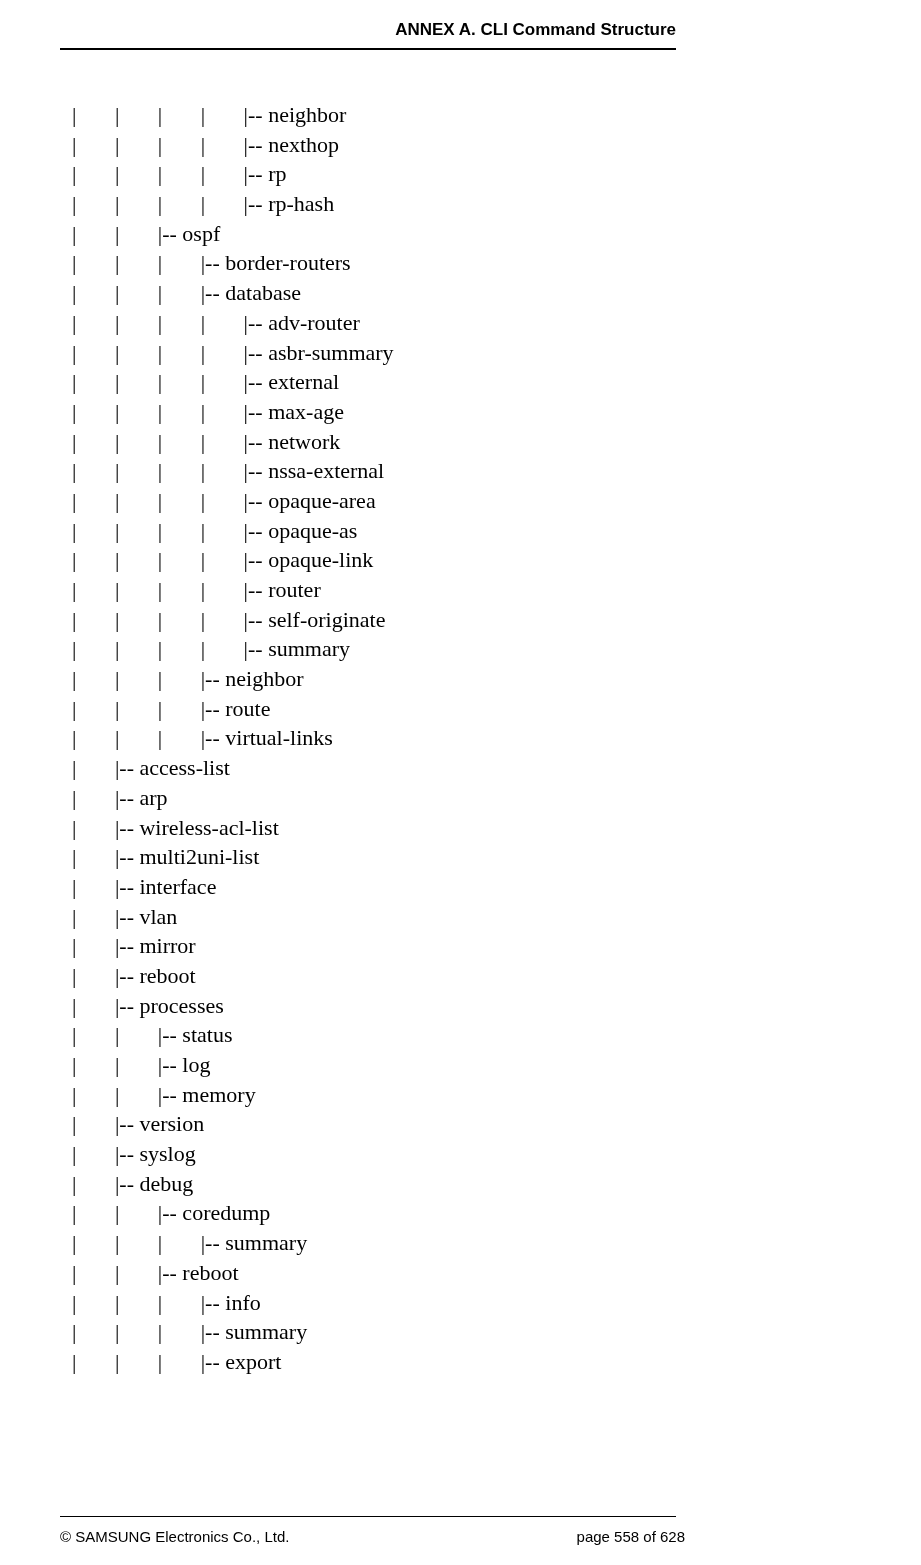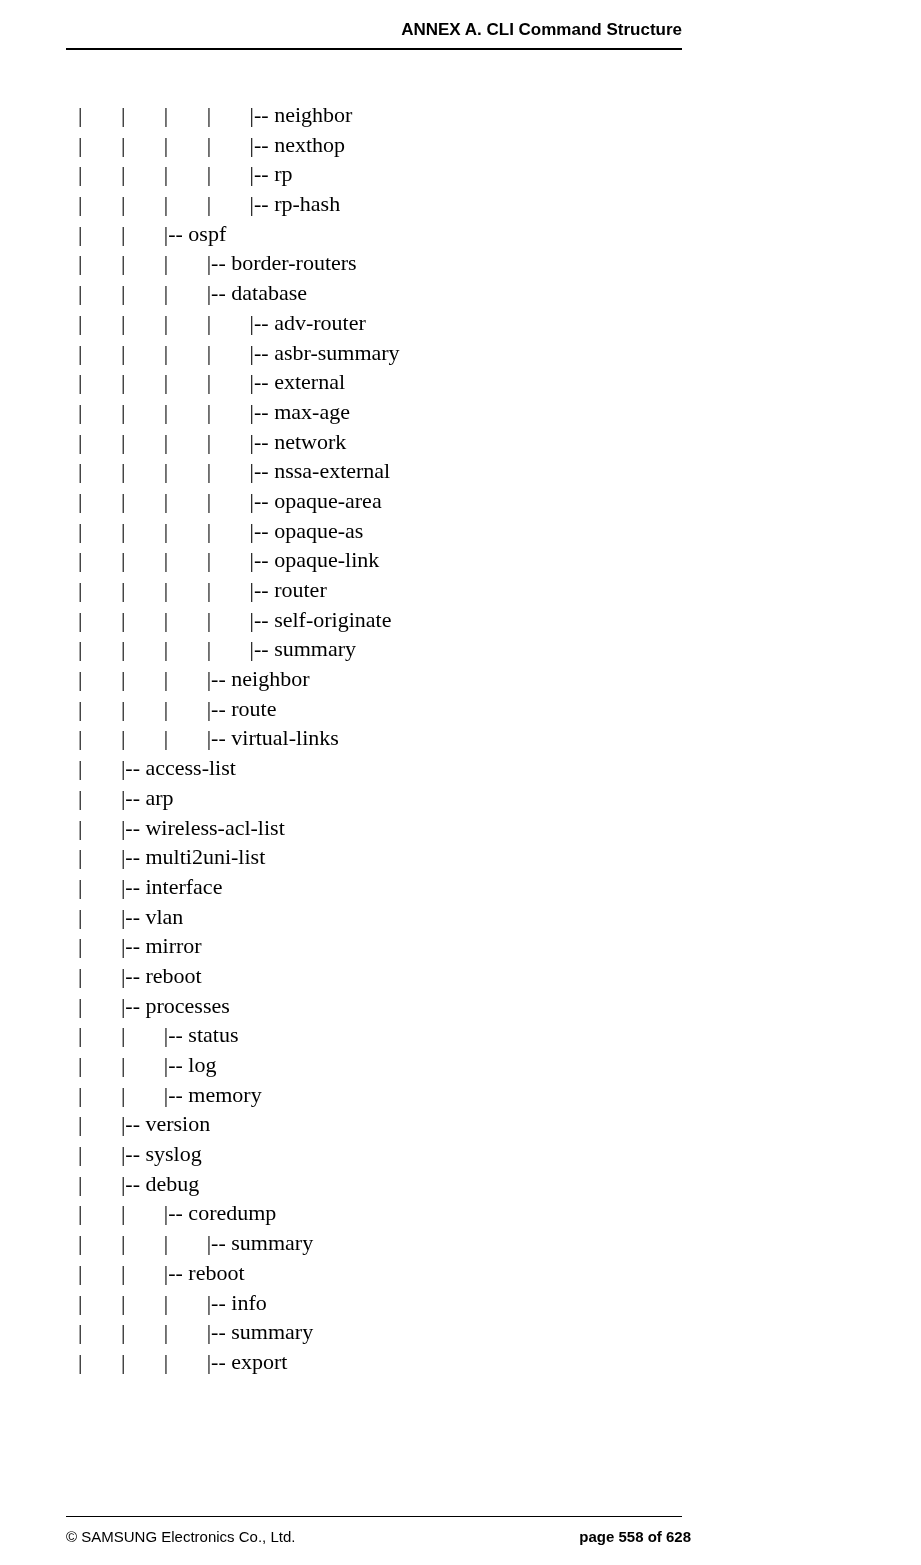--- a/index.html
+++ b/index.html
@@ -8,21 +8,20 @@
     background: #fff;
     font-family: "Times New Roman", Times, serif;
     color: #000;
     width: 921px;
   }
   .page {
     width: 736px;
     height: 1565px;
     position: relative;
     box-sizing: border-box;
-    margin-left: 6px;
   }
   .header {
     position: absolute;
     top: 20px;
     left: 0;
     right: 60px;
     text-align: right;
     font-family: Arial, Helvetica, sans-serif;
     font-weight: bold;
     font-size: 17px;
@@ -56,21 +55,21 @@
     left: 60px;
     right: 51px;
     font-family: Arial, Helvetica, sans-serif;
     font-size: 15px;
   }
   .footer .copyright {
     float: left;
   }
   .footer .page-num {
     float: right;
-    font-weight: bold;
+    font-weight: normal;
   }
 </style>
 </head>
 <body>
 
 <div class="page">
 
   <div class="header">
     <span>ANNEX A. CLI Command Structure</span>
   </div>

